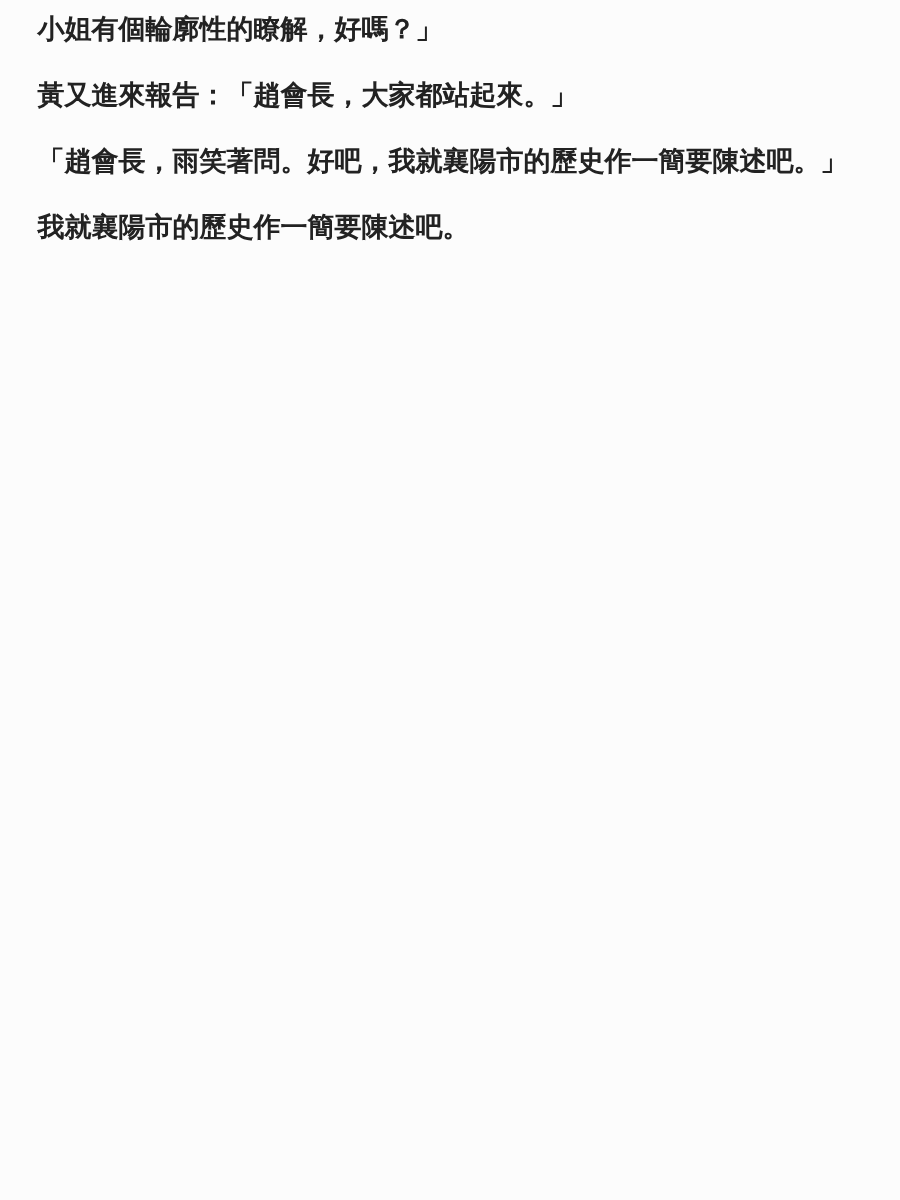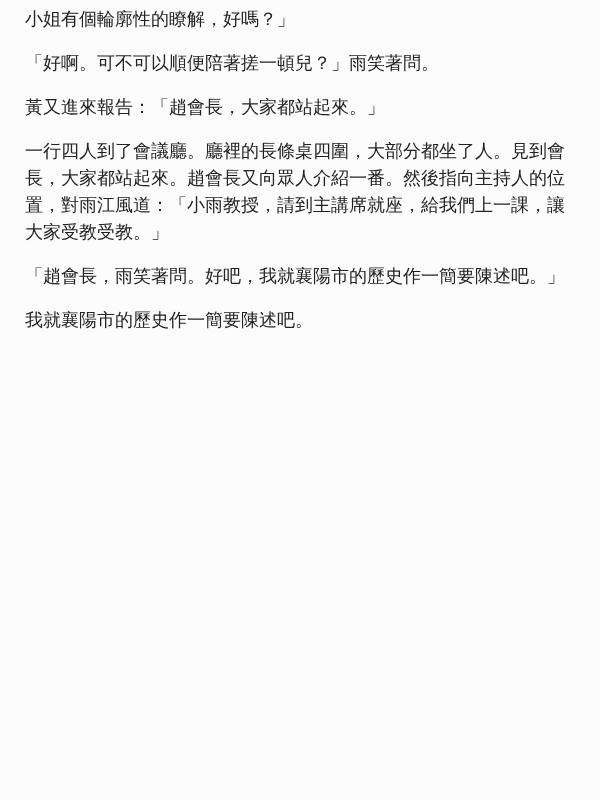--- a/index.html
+++ b/index.html
@@ -10,36 +10,35 @@
     background: #fcfcfc;
     overflow: hidden;
   }
   main.reader-page {
     box-sizing: border-box;
     width: 600px;
     height: 800px;
     padding: 6px 20px 0 25px;
     font-family: "Liberation Sans", "DejaVu Sans", sans-serif;
     color: #222222;
+    font-weight: bold;
   }
   article.novel-text p {
     margin: 0 0 17px 0;
     font-size: 18px;
     line-height: 27px;
     letter-spacing: 0;
     text-align: left;
     word-break: break-all;
     overflow-wrap: break-word;
   }
 </style>
 </head>
 <body>
 
 <main class="reader-page">
   <article class="novel-text" id="text-content">
       <p>小姐有個輪廓性的瞭解，好嗎？」</p>
-      <p>「好啊。可不可以順便陪著搓一頓兒？」雨笑著問。</p>
       <p>黃又進來報告：「趙會長，大家都站起來。」</p>
-      <p>一行四人到了會議廳。廳裡的長條桌四圍，大部分都坐了人。見到會長，大家都站起來。趙會長又向眾人介紹一番。然後指向主持人的位置，對雨江風道：「小雨教授，請到主講席就座，給我們上一課，讓大家受教受教。」</p>
       <p>「趙會長，雨笑著問。好吧，我就襄陽市的歷史作一簡要陳述吧。」</p>
       <p>我就襄陽市的歷史作一簡要陳述吧。</p>
     </article>
 </main>
 
 </body></html>

